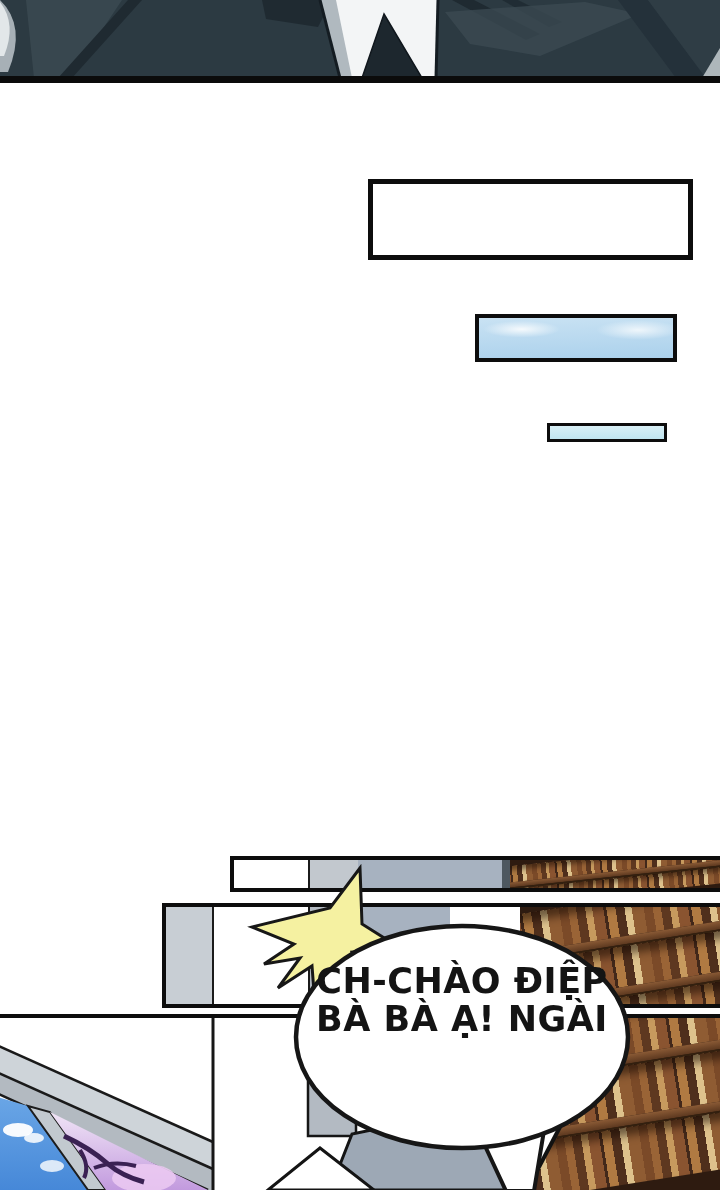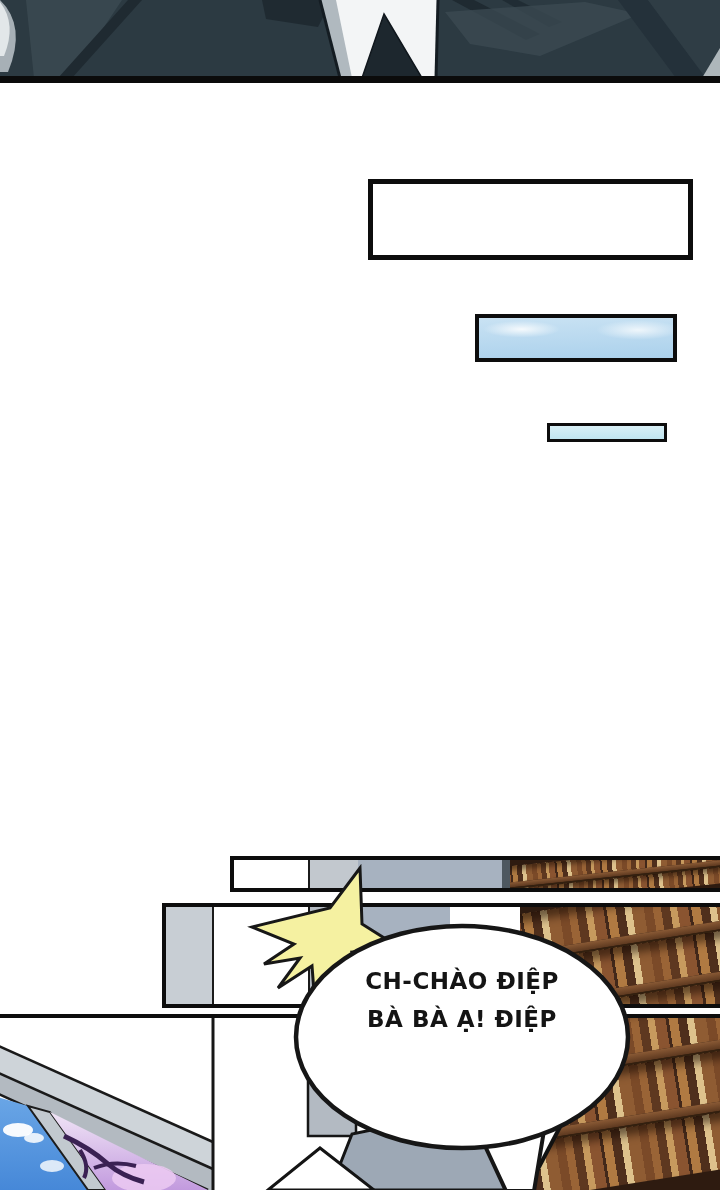--- a/index.html
+++ b/index.html
@@ -69,21 +69,21 @@
       box-shadow:inset 0 4px 5px rgba(18,8,2,.5); }
   .board { background:linear-gradient(180deg, var(--shelf-board,#8a5a35), #5c381f);
            border-bottom:2px solid #33200f; }
 
   
   #starburst { left:245px; top:860px; z-index:5; }
   #bubble    { left:276px; top:910px; z-index:6; }
   #bubble-text {
     left:316px; top:962px; width:292px; z-index:7;
     text-align:center; color:#141414;
-    font-size:23px; font-weight:bold; line-height:38px; letter-spacing:.5px;
+    font-size:35px; font-weight:bold; line-height:38px; letter-spacing:.5px;
     white-space:nowrap;
   }
   svg { display:block; }
 </style>
 </head>
 <body>
 
 <section class="abs" style="left:0;top:0;">
   <svg width="720" height="83" viewBox="0 0 720 83">
     <rect x="0" y="0" width="720" height="78" fill="var(--suit-dark,#2c3a42)"></rect>
@@ -202,14 +202,14 @@
 <svg class="abs" id="starburst" width="165" height="152" viewBox="0 0 165 152">
   <polygon points="115,8 85,48 7,67 49,84 19,104 55,98 33,128 67,106 69,132 87,110 127,146 107,92 155,88 117,64" fill="var(--starburst,#f5f1a1)" stroke="#171717" stroke-width="3" stroke-linejoin="miter"></polygon>
 </svg>
 
 <svg class="abs" id="bubble" width="380" height="282" viewBox="0 0 380 282">
   <polygon points="196,208 230,281 258,281 280,148" fill="#ffffff" stroke="#161616" stroke-width="4"></polygon>
   <ellipse cx="186" cy="127" rx="166" ry="111" fill="#ffffff" stroke="#161616" stroke-width="4.5"></ellipse>
 </svg>
 <div class="abs" id="bubble-text">
   <div>CH-CHÀO ĐIỆP</div>
-  <div>BÀ BÀ Ạ! ĐIỆP</div>
+  <div>BÀ BÀ Ạ! NGÀI</div>
 </div>
 
 </body></html>

